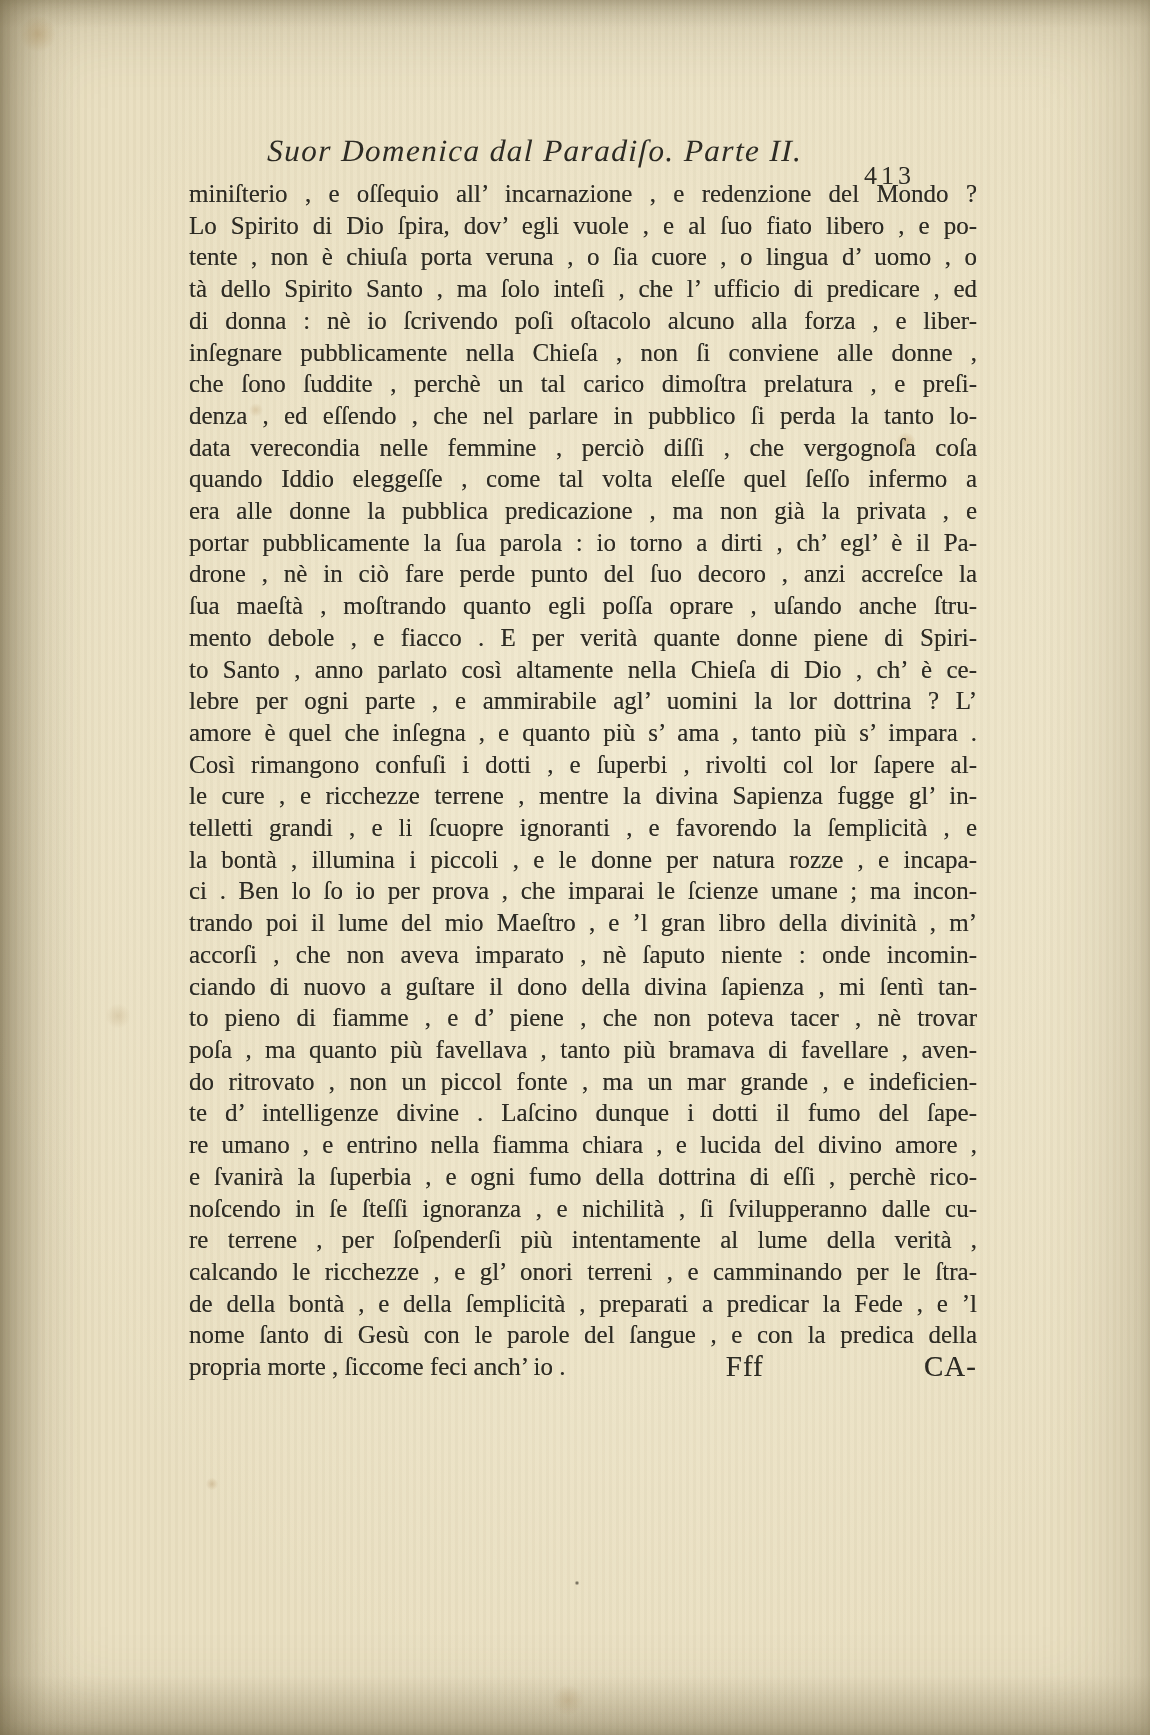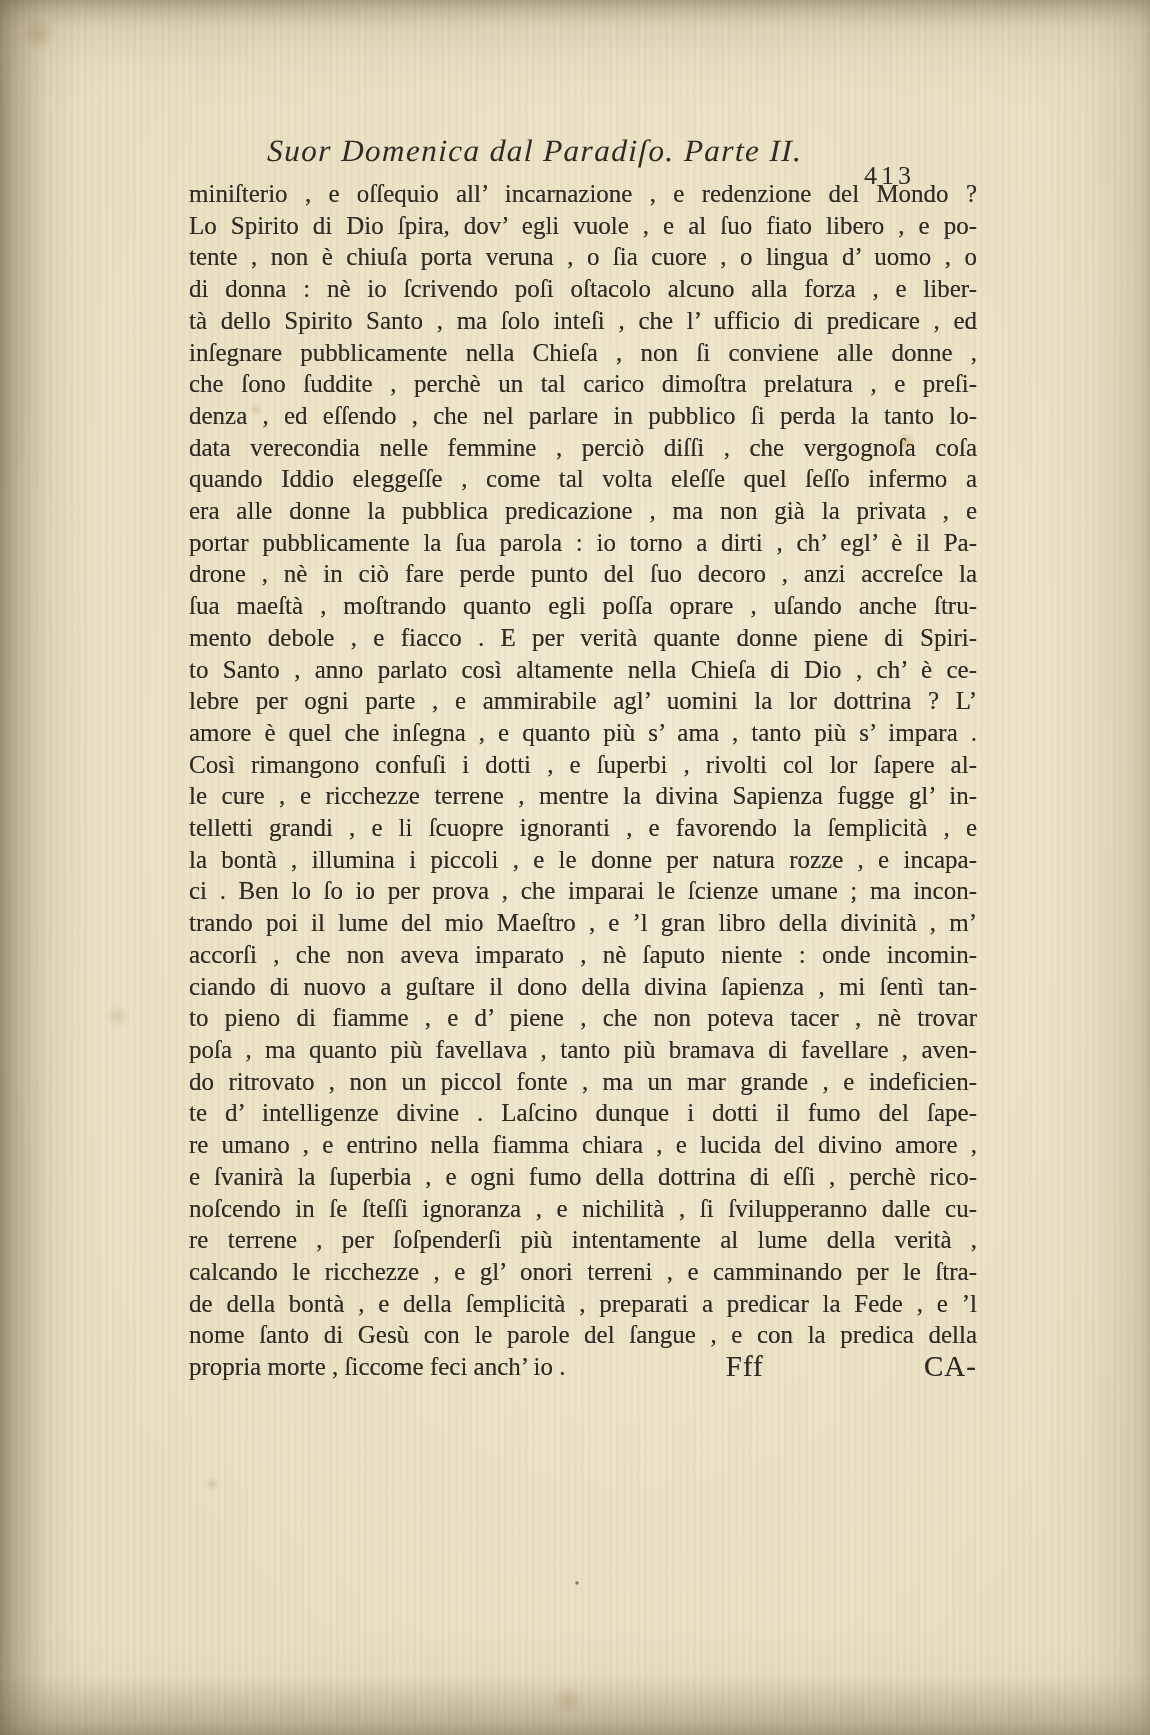--- a/index.html
+++ b/index.html
@@ -69,22 +69,22 @@
   <div class="header">
     <span class="running-title">Suor Domenica dal Paradiſo. Parte II.</span>
     <span class="page-number">413</span>
   </div>
 
   <div class="text-block">
     <div>
         <div class="line">miniſterio , e oſſequio all’ incarnazione , e redenzione del Mondo ?</div>
         <div class="line">Lo Spirito di Dio ſpira, dov’ egli vuole , e al ſuo fiato libero , e po-</div>
         <div class="line">tente , non è chiuſa porta veruna , o ſia cuore , o lingua d’ uomo , o</div>
+        <div class="line">tà dello Spirito Santo , ma ſolo inteſi , che l’ ufficio di predicare , ed</div>
         <div class="line">di donna : nè io ſcrivendo poſi oſtacolo alcuno alla forza , e liber-</div>
-        <div class="line">tà dello Spirito Santo , ma ſolo inteſi , che l’ ufficio di predicare , ed</div>
         <div class="line">inſegnare pubblicamente nella Chieſa , non ſi conviene alle donne ,</div>
         <div class="line">che ſono ſuddite , perchè un tal carico dimoſtra prelatura , e preſi-</div>
         <div class="line">denza , ed eſſendo , che nel parlare in pubblico ſi perda la tanto lo-</div>
         <div class="line">data verecondia nelle femmine , perciò diſſi , che vergognoſa coſa</div>
         <div class="line">quando Iddio eleggeſſe , come tal volta eleſſe quel ſeſſo infermo a</div>
         <div class="line">era alle donne la pubblica predicazione , ma non già la privata , e</div>
         <div class="line">portar pubblicamente la ſua parola : io torno a dirti , ch’ egl’ è il Pa-</div>
         <div class="line">drone , nè in ciò fare perde punto del ſuo decoro , anzi accreſce la</div>
         <div class="line">ſua maeſtà , moſtrando quanto egli poſſa oprare , uſando anche ſtru-</div>
         <div class="line">mento debole , e fiacco .  E per verità quante donne piene di Spiri-</div>

